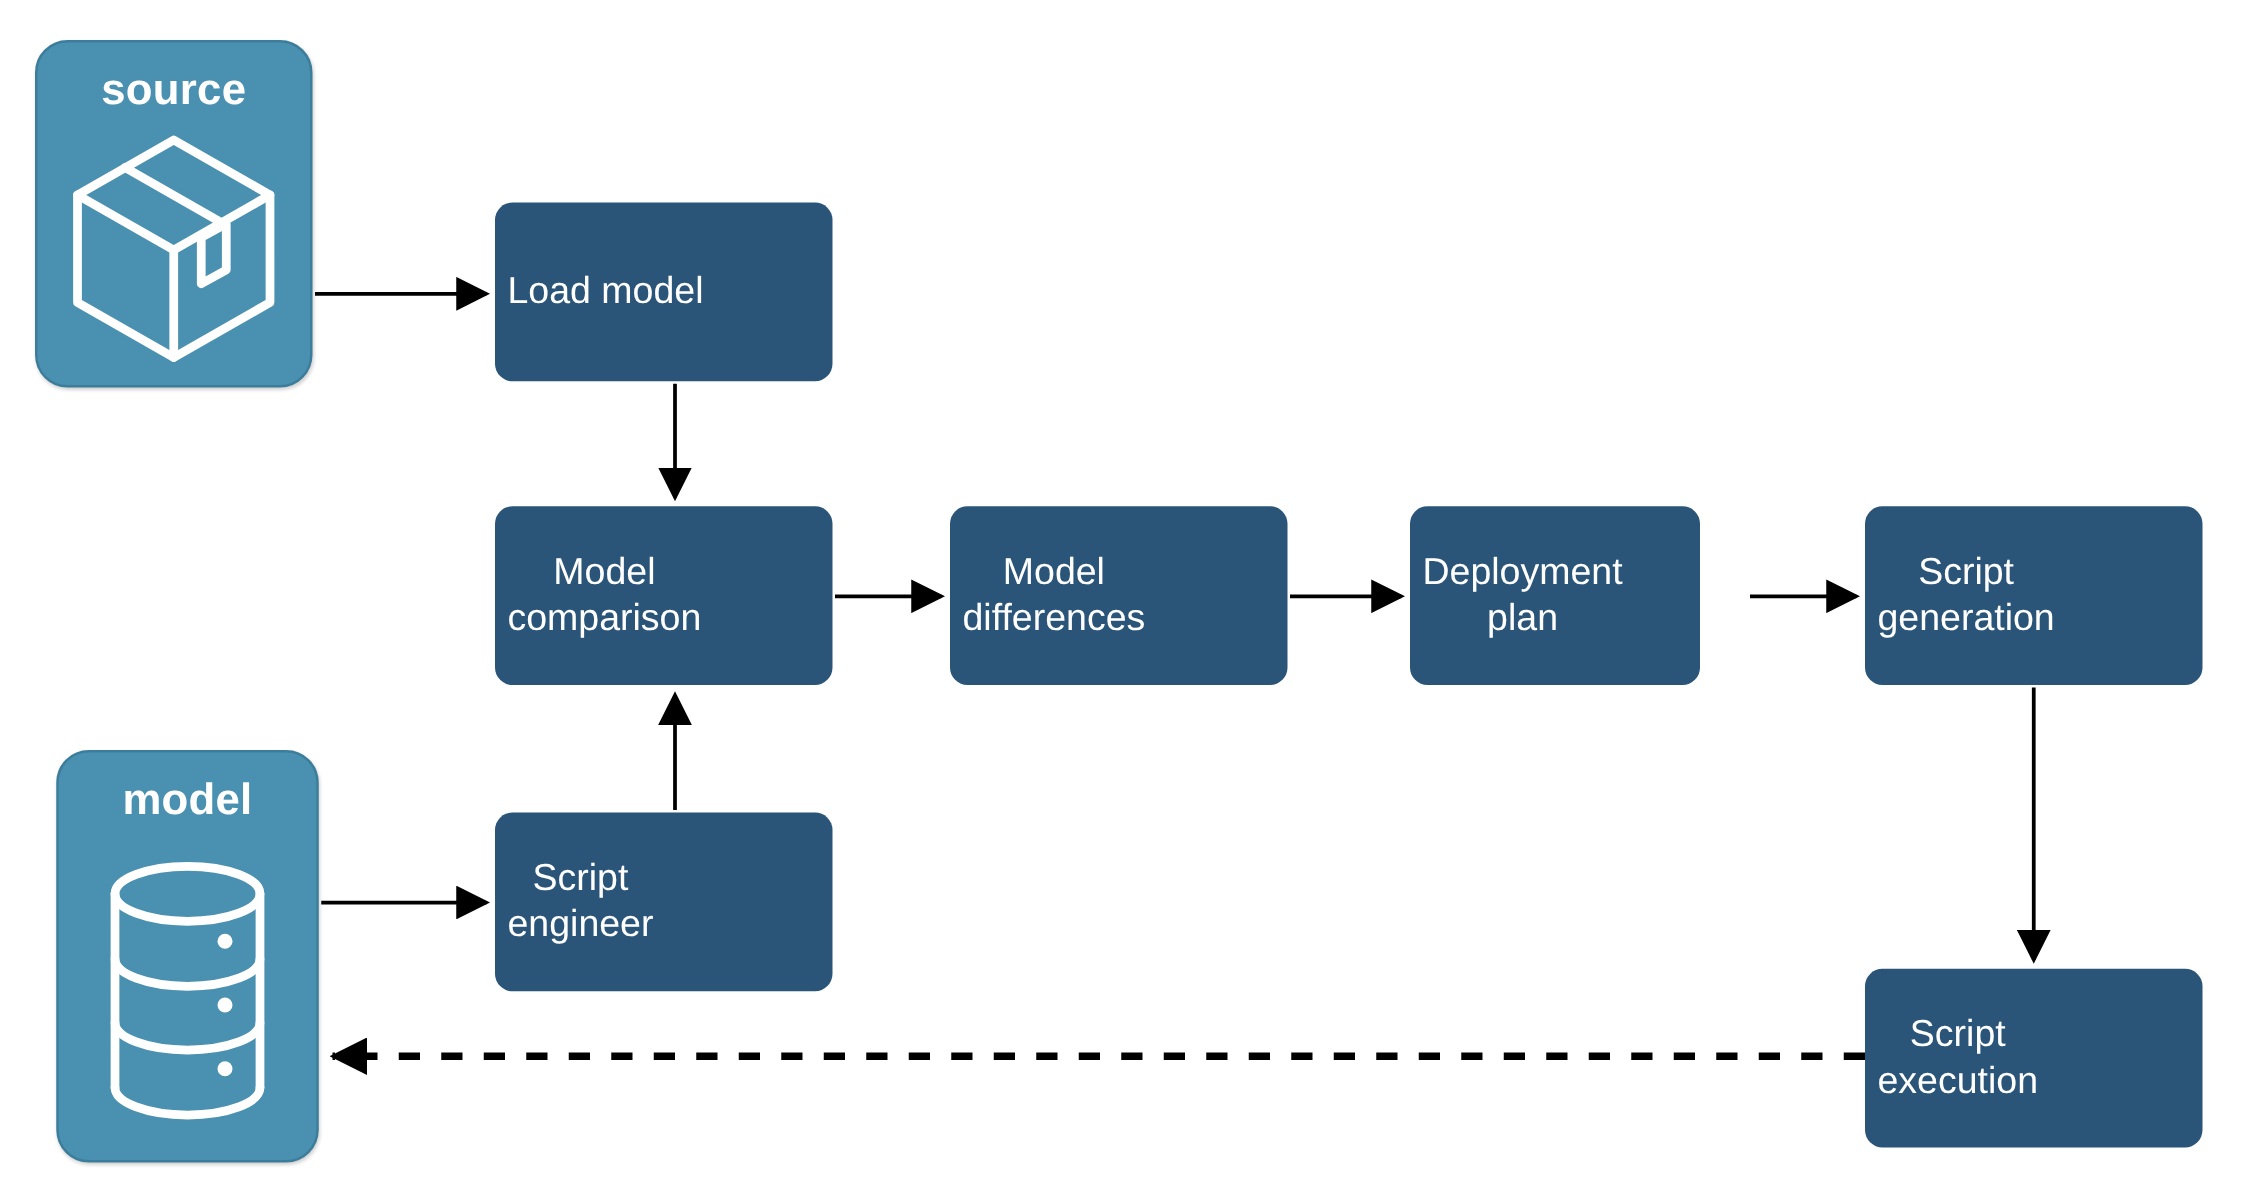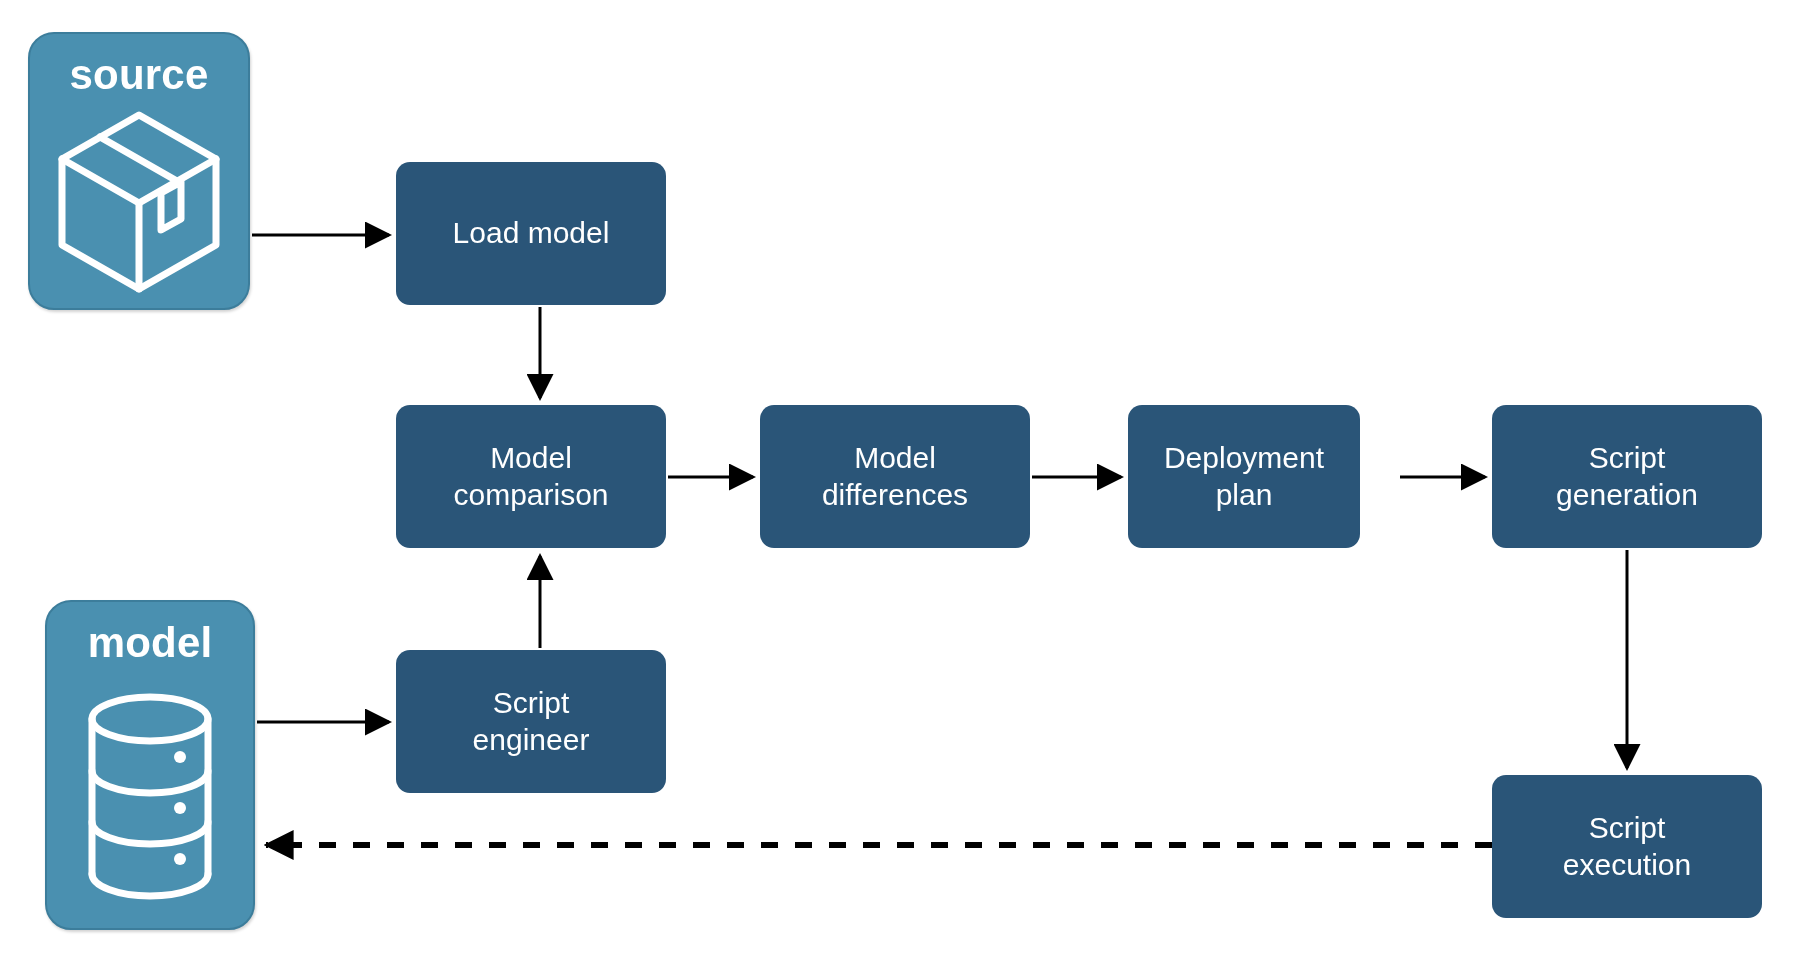--- a/index.html
+++ b/index.html
@@ -31,41 +31,40 @@
     border: 2px solid #3c7d9b;
     box-sizing: border-box;
     display: flex;
     flex-direction: column;
     align-items: center;
     box-shadow: 1px 2px 3px rgba(0,0,0,0.18);
   }
   .endpoint-label {
     color: #ffffff;
     font-weight: bold;
-    font-size: 42px;
+    font-size: 35px;
     letter-spacing: 0.2px;
     margin-top: 20px;
     text-align: left;
     line-height: 1;
   }
   .endpoint-icon {
     flex: 1;
     display: flex;
     align-items: center;
     justify-content: center;
     width: 100%;
   }
   .process {
     position: absolute;
     background: #2a5578;
     border-radius: 14px;
     box-sizing: border-box;
     display: flex;
     align-items: center;
-    justify-content: center;
     text-align: center;
     color: #ffffff;
     font-size: 30px;
     line-height: 1.22;
     padding: 16px 10px;
   }
   .process-label {
     white-space: pre-line;
   }
 </style>

